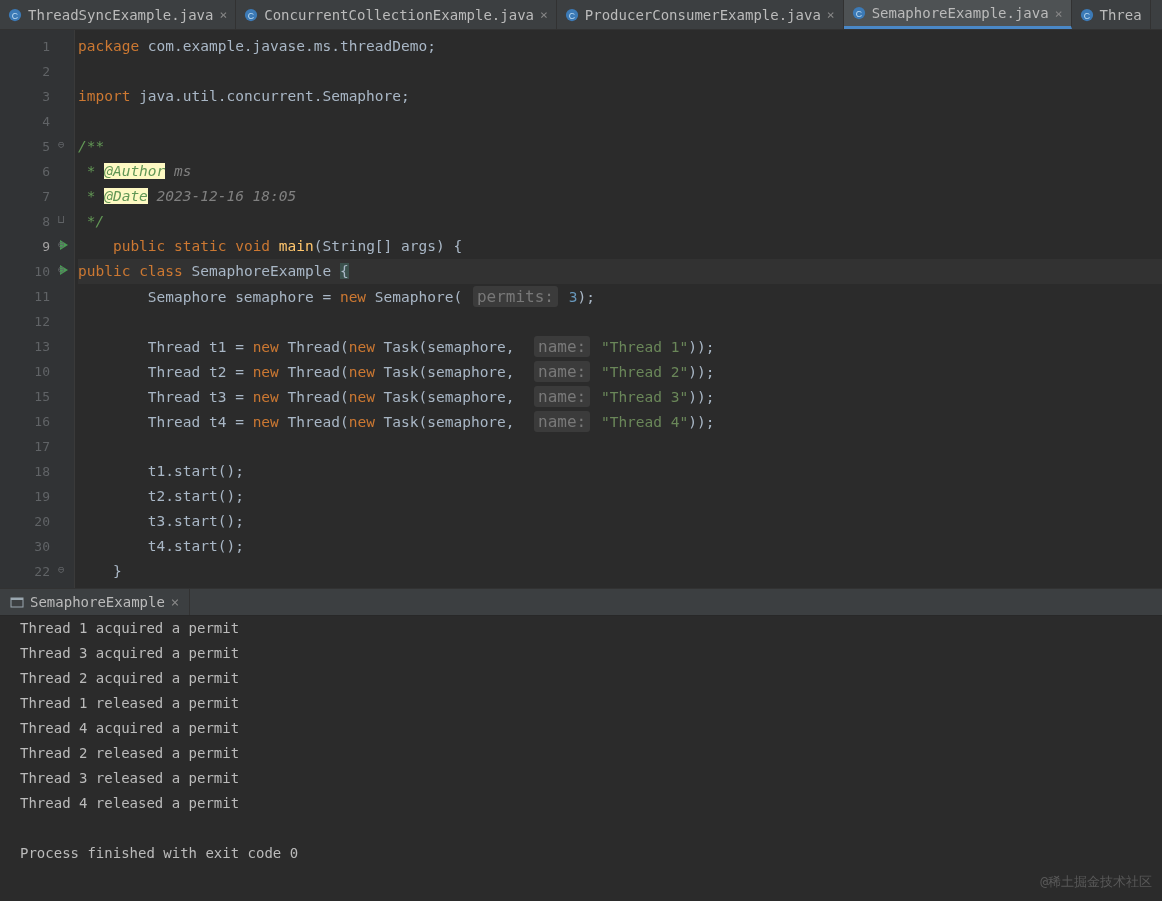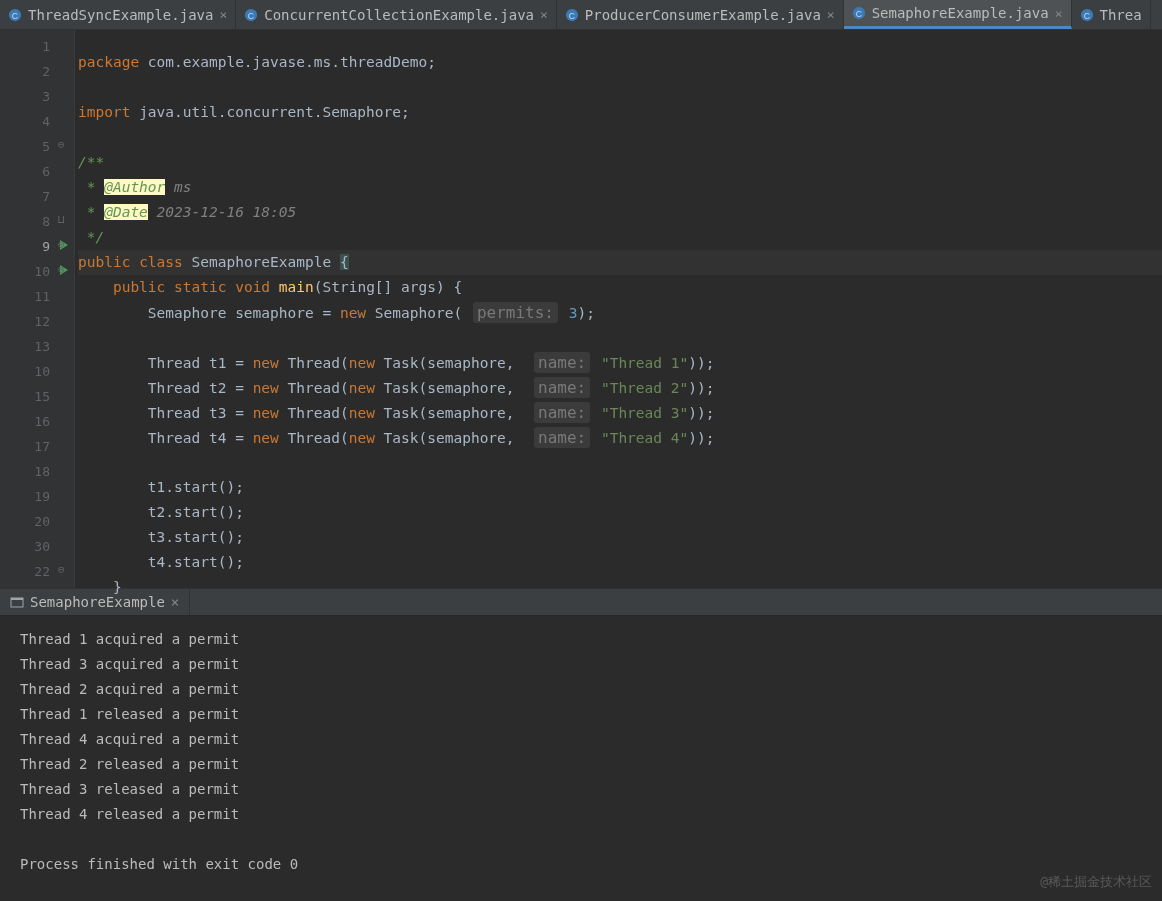--- a/index.html
+++ b/index.html
@@ -80,21 +80,21 @@
     position:absolute;
     left:54px; top:0; bottom:0; width:20px;
   }
   .fold-mark {
     position:absolute;
     color:#606366;
     font-size:11px;
     left:4px;
   }
   .code {
-    padding-top: 20px;
+    padding-top: 4px;
     padding-left: 4px;
     flex: 1;
     position: relative;
   }
   .code-line {
     height: 25px;
     line-height: 25px;
     white-space: pre;
     font-size: 14.5px;
   }
@@ -134,21 +134,21 @@
     border-right:1px solid #323232;
     color:#bbbbbb;
   }
   .panel-tab-item .close { color:#888; cursor:pointer; }
   .run-logo {
     width:14px;height:14px;
   }
   .console {
     background:#2b2b2b;
     color:#bbbbbb;
-    padding:11px 20px;
+    padding:0 20px;
     font-size:14px;
     height: calc(901px - 30px - 558px - 28px);
     overflow:auto;
   }
   .console-line { height:25px; line-height:25px; white-space:pre; }
   .watermark {
     position:absolute;
     right:10px; bottom:10px;
     color:#6b6b6b;
     font-size:13px;
@@ -246,22 +246,22 @@
   <div class="code">
     <div class="vline" style="left:0px"></div>
     <div class="code-line"><span class="kw">package</span> <span>com.example.javase.ms.threadDemo</span>;</div>
     <div class="code-line"></div>
     <div class="code-line"><span class="kw">import</span> <span>java.util.concurrent.Semaphore</span>;</div>
     <div class="code-line"></div>
     <div class="code-line"><span class="cmt-star">/**</span></div>
     <div class="code-line"><span class="cmt-star"> * </span><span class="doc-tag">@Author</span><span class="cmt"> ms</span></div>
     <div class="code-line"><span class="cmt-star"> * </span><span class="doc-tag">@Date</span><span class="cmt"> 2023-12-16 18:05</span></div>
     <div class="code-line"><span class="cmt-star"> */</span></div>
+    <div class="code-line">    <span class="kw">public</span> <span class="kw">static</span> <span class="kw">void</span> <span class="fn">main</span><span>(String[] args) {</span></div>
     <div class="code-line current"><span class="kw">public</span> <span class="kw">class</span> <span>SemaphoreExample</span> <span class="caret-brace">{</span></div>
-    <div class="code-line">    <span class="kw">public</span> <span class="kw">static</span> <span class="kw">void</span> <span class="fn">main</span><span>(String[] args) {</span></div>
     <div class="code-line">        <span>Semaphore semaphore = </span><span class="kw">new</span><span> Semaphore( </span><span class="hint">permits:</span> <span class="num">3</span><span>);</span></div>
     <div class="code-line"></div>
     <div class="code-line">        <span>Thread </span><span>t1</span><span> = </span><span class="kw">new</span><span> Thread(</span><span class="kw">new</span><span> Task(semaphore,  </span><span class="hint">name:</span> <span class="str">"Thread 1"</span><span>));</span></div>
     <div class="code-line">        <span>Thread </span><span>t2</span><span> = </span><span class="kw">new</span><span> Thread(</span><span class="kw">new</span><span> Task(semaphore,  </span><span class="hint">name:</span> <span class="str">"Thread 2"</span><span>));</span></div>
     <div class="code-line">        <span>Thread </span><span>t3</span><span> = </span><span class="kw">new</span><span> Thread(</span><span class="kw">new</span><span> Task(semaphore,  </span><span class="hint">name:</span> <span class="str">"Thread 3"</span><span>));</span></div>
     <div class="code-line">        <span>Thread </span><span>t4</span><span> = </span><span class="kw">new</span><span> Thread(</span><span class="kw">new</span><span> Task(semaphore,  </span><span class="hint">name:</span> <span class="str">"Thread 4"</span><span>));</span></div>
     <div class="code-line"></div>
     <div class="code-line">        <span>t1.start();</span></div>
     <div class="code-line">        <span>t2.start();</span></div>
     <div class="code-line">        <span>t3.start();</span></div>

